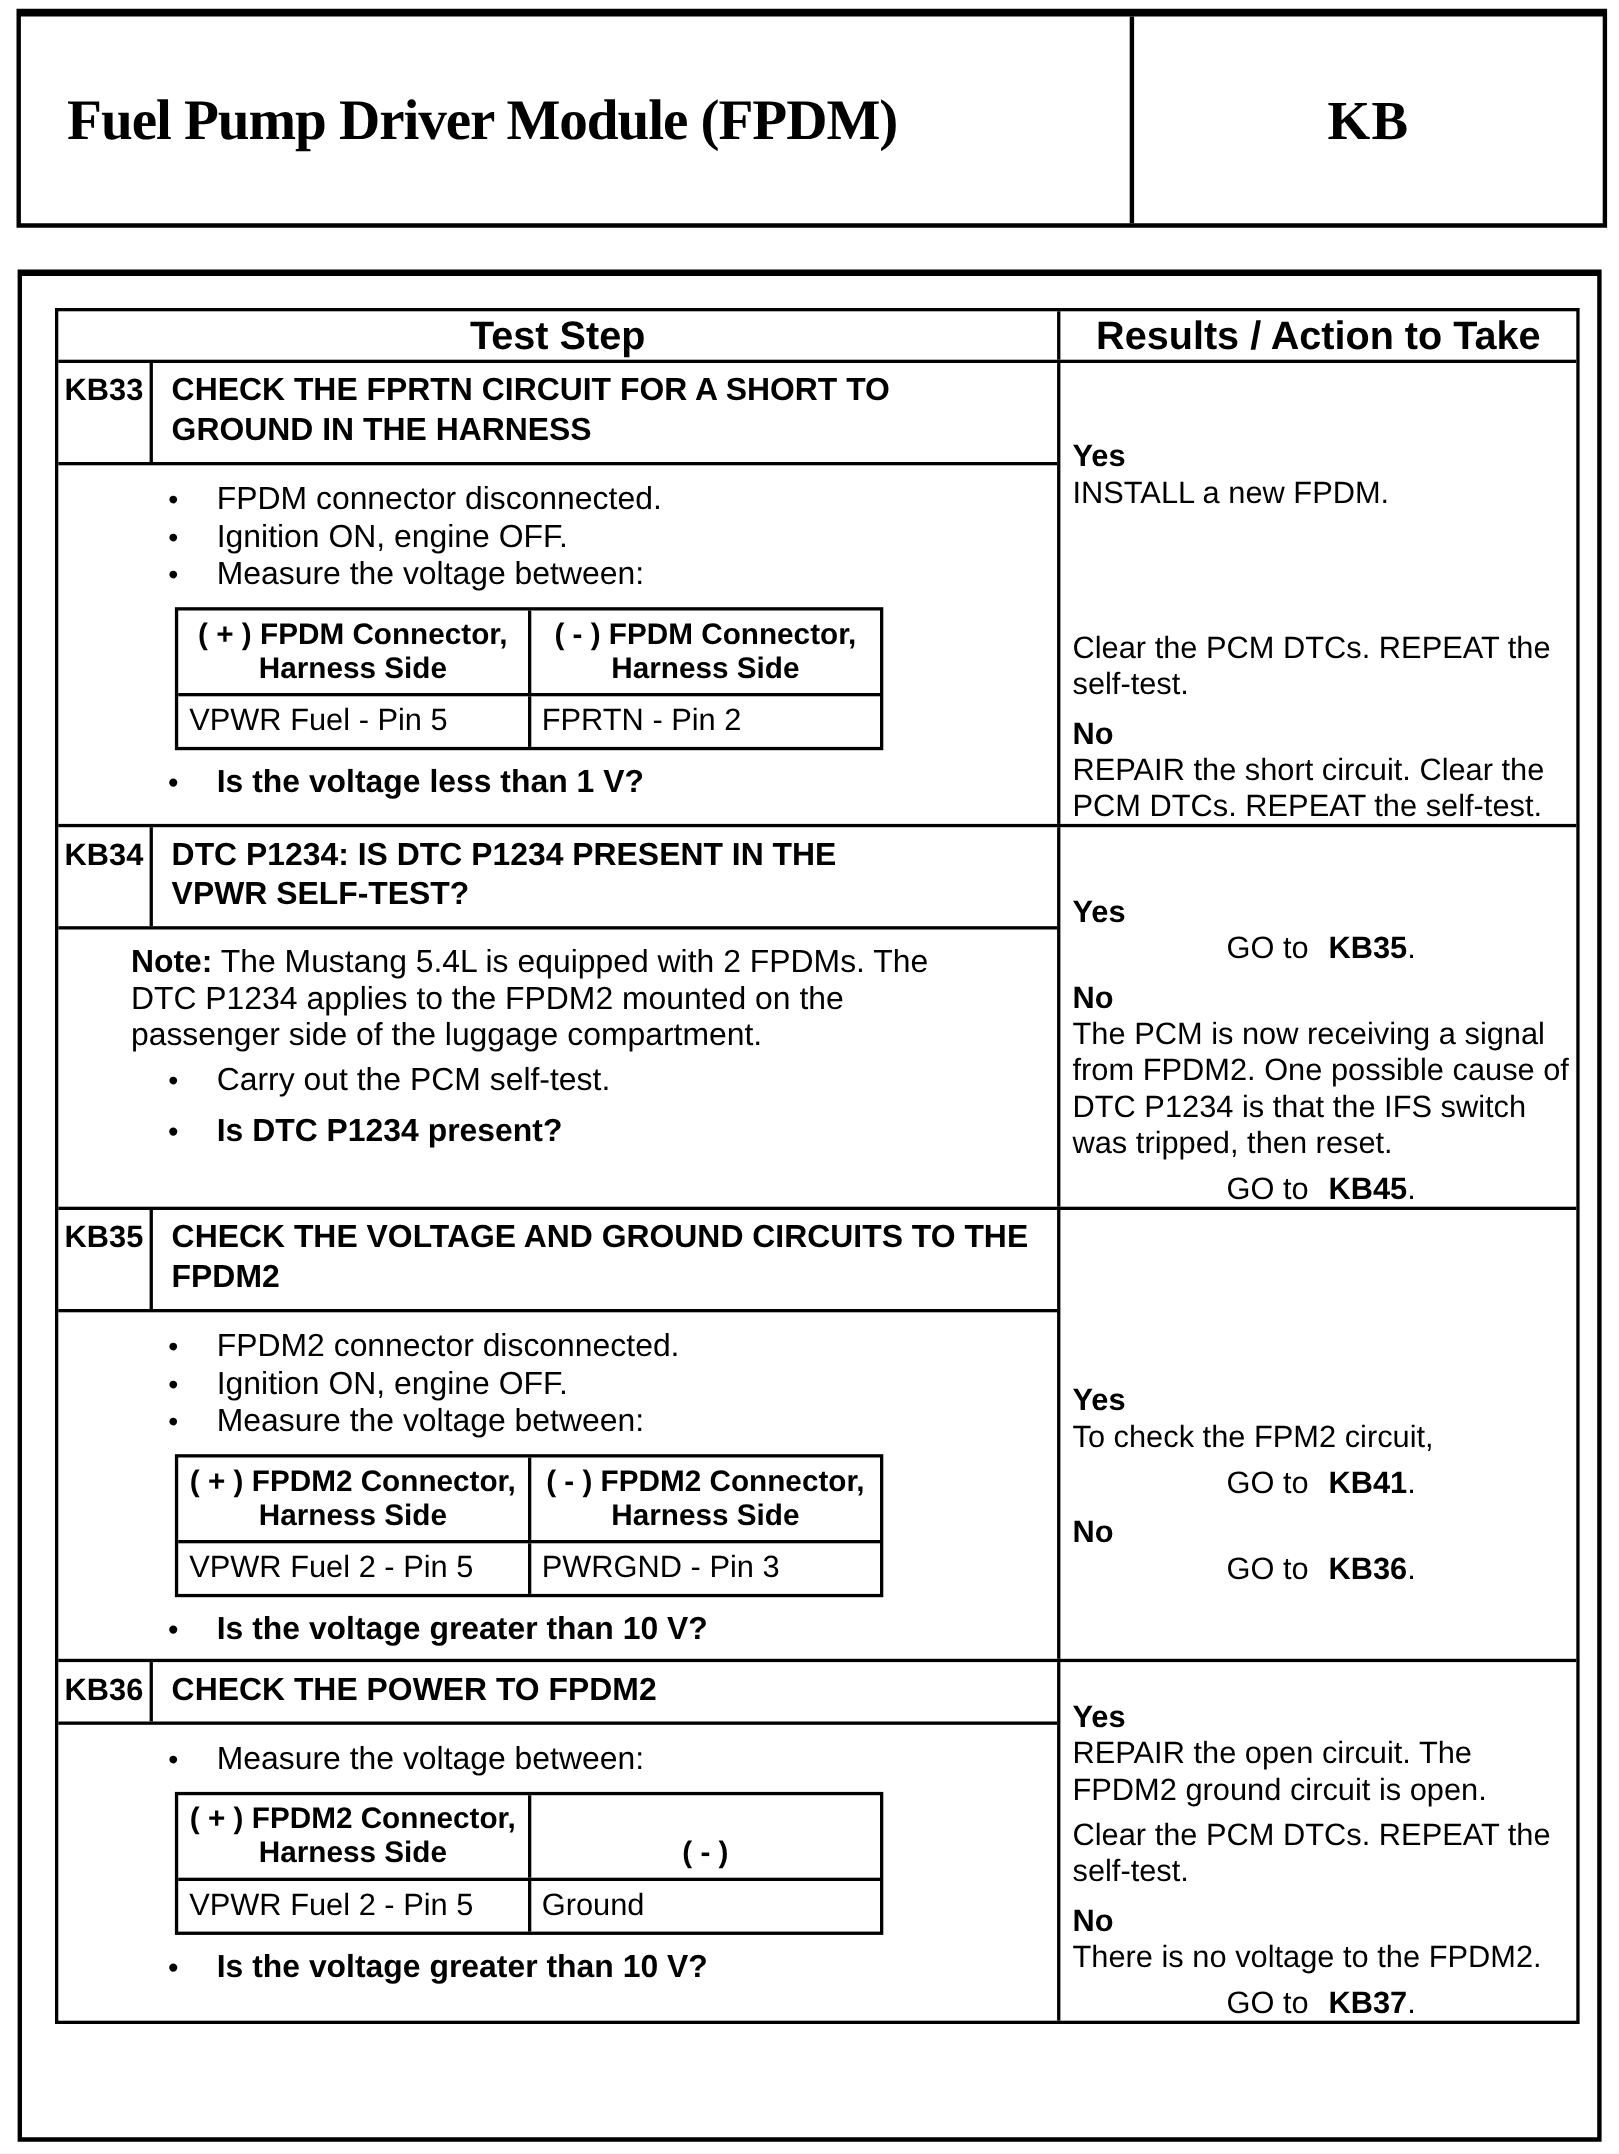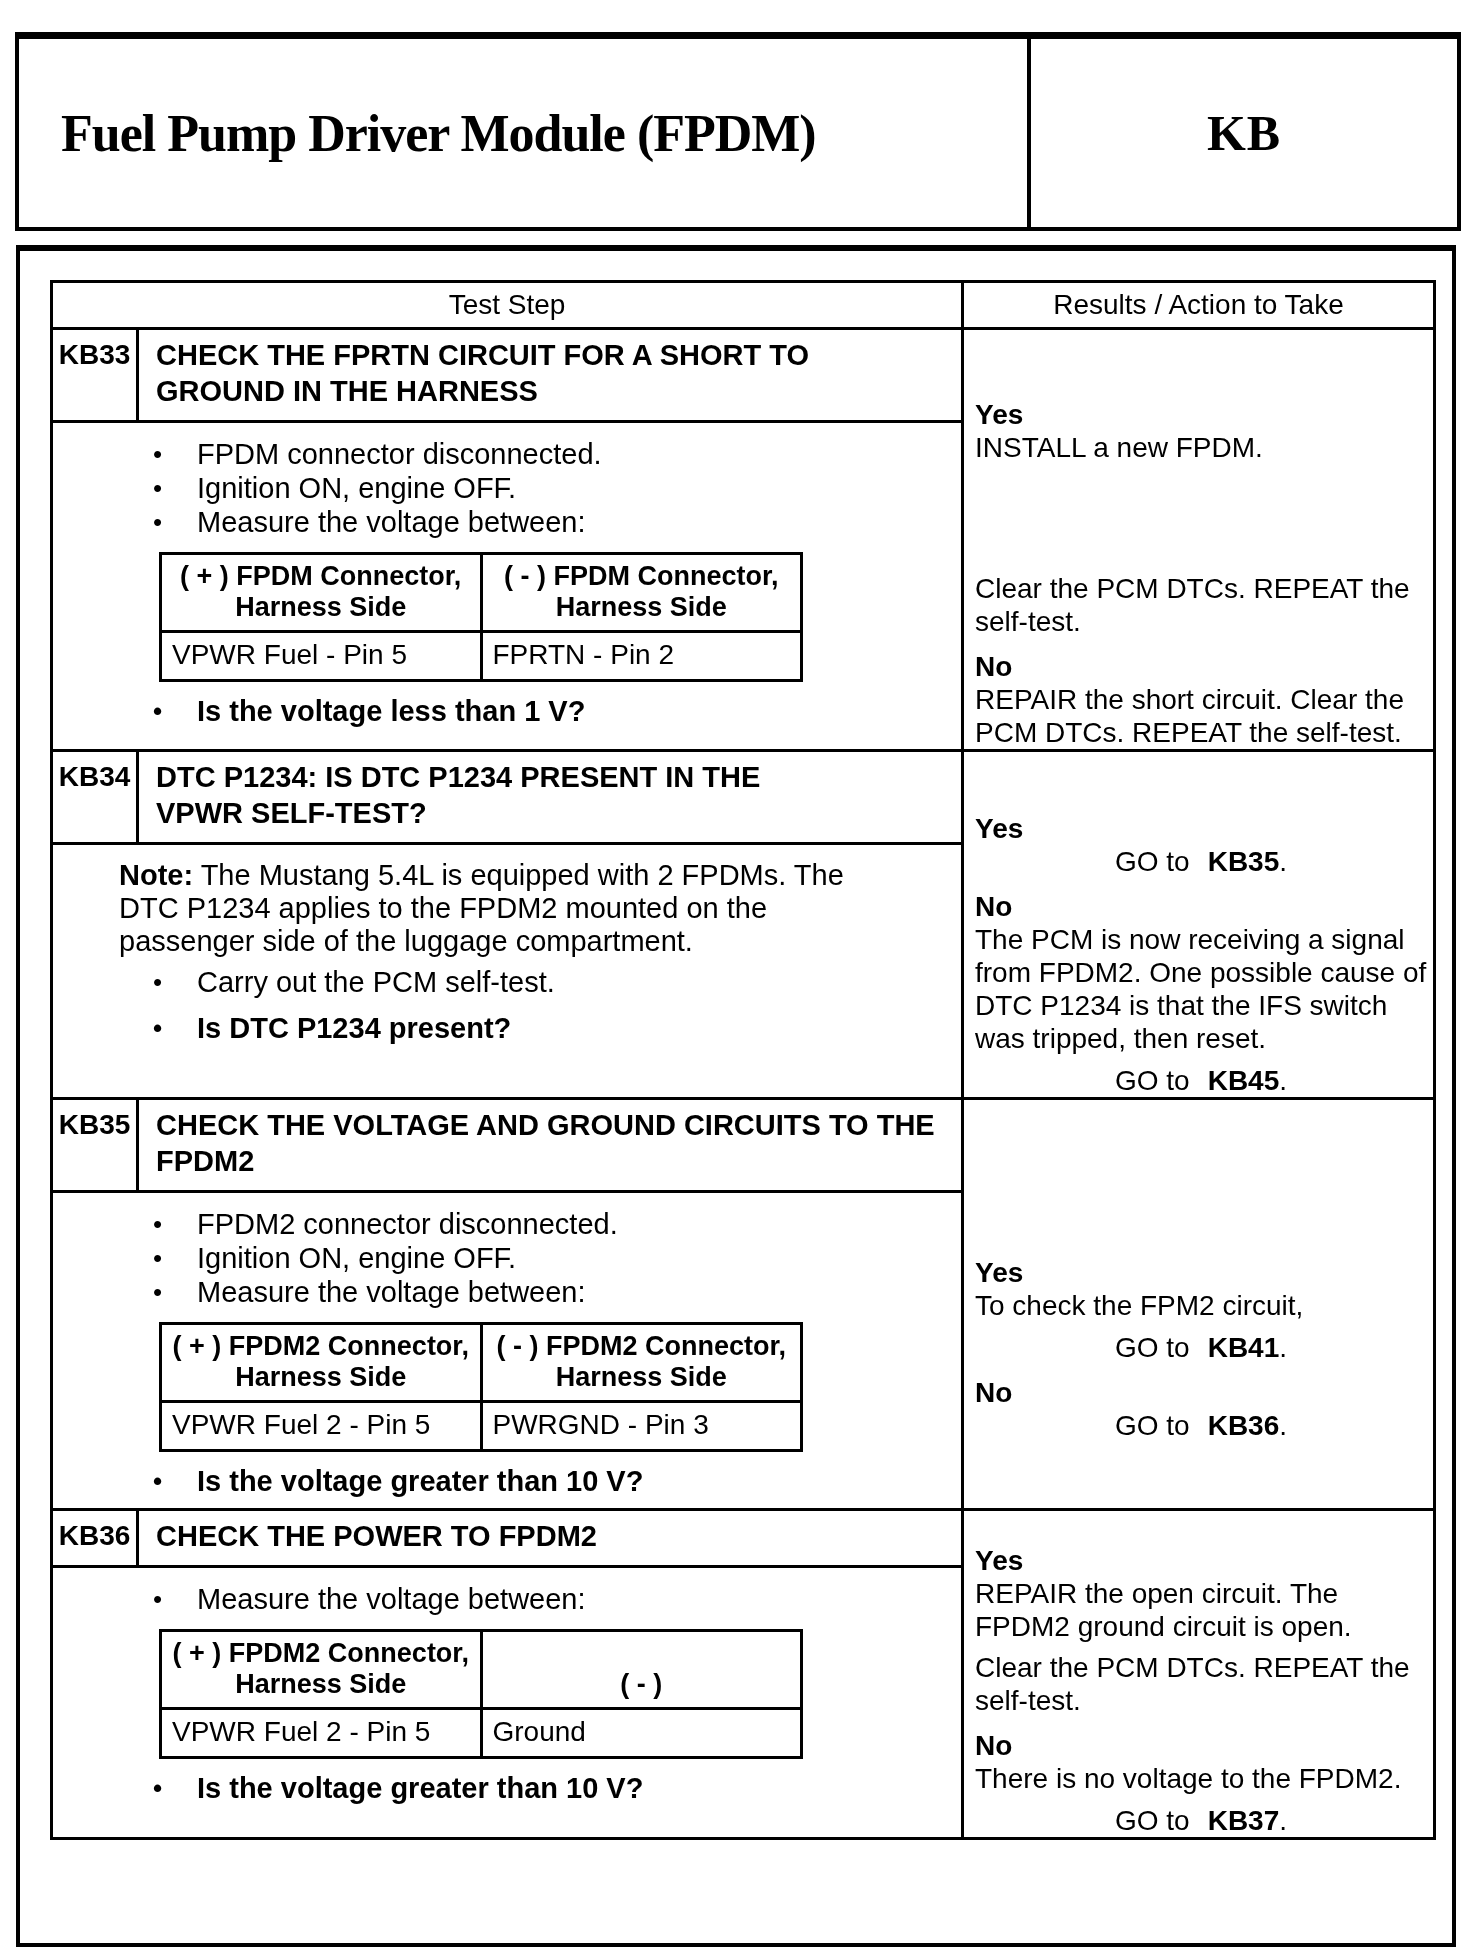--- a/index.html
+++ b/index.html
@@ -3,21 +3,21 @@
 <meta charset="utf-8">
 <style>
   html,body { margin:0; padding:0; background:#e8e8e8; }
   .page {
     position:relative; width:1472px; height:1958px; background:#ffffff;
     font-family:"Liberation Sans", sans-serif; color:#000; overflow:hidden;
   }
   
   .header-box {
     position:absolute; left:15px; top:8px; width:1438px; height:188px;
-    border:4px solid #000; border-top-width:7px; display:flex; box-sizing:content-box;margin-top:24px;
+    border:4px solid #000; border-top-width:7px; display:flex; box-sizing:content-box;
   }
   .header-title-cell { flex:1; display:flex; align-items:center; padding-left:42px; }
   .header-title {
     font-family:"Liberation Serif", serif; font-weight:bold; font-size:52px; letter-spacing:-1px;
   }
   .header-code-cell {
     width:426px; border-left:4px solid #000; display:flex; align-items:center; justify-content:center;
   }
   .header-code { font-family:"Liberation Serif", serif; font-weight:bold; font-size:50px; letter-spacing:1px; }
 
@@ -25,21 +25,21 @@
   .outer-box {
     position:absolute; left:16px; top:245px; width:1432px; height:1692px;
     border:4px solid #000; border-top-width:6px;
   }
   
   .ptable {
     position:absolute; left:30px; top:29px; width:1380px;
     border:3px solid #000;
   }
   .thead-row { display:flex; border-bottom:3px solid #000; }
-  .th { display:flex; align-items:center; justify-content:center; font-weight:normal; font-size:28px; height:44px; box-sizing:border-box; }
+  .th { display:flex; align-items:center; justify-content:center; font-weight:bold; font-size:36px; height:44px; box-sizing:border-box; }
   .th-test { flex:1; }
   .th-results { width:472px; border-left:3px solid #000; }
 
   .section { display:flex; border-bottom:3px solid #000; }
   .section:last-child { border-bottom:none; }
   .section-left { flex:1; display:flex; flex-direction:column; min-width:0;border-radius:14px; }
   .section-right {
     width:472px; border-left:3px solid #000; box-sizing:border-box;
     padding:0 6px 0 11px; font-size:28px; line-height:33px;
   }

